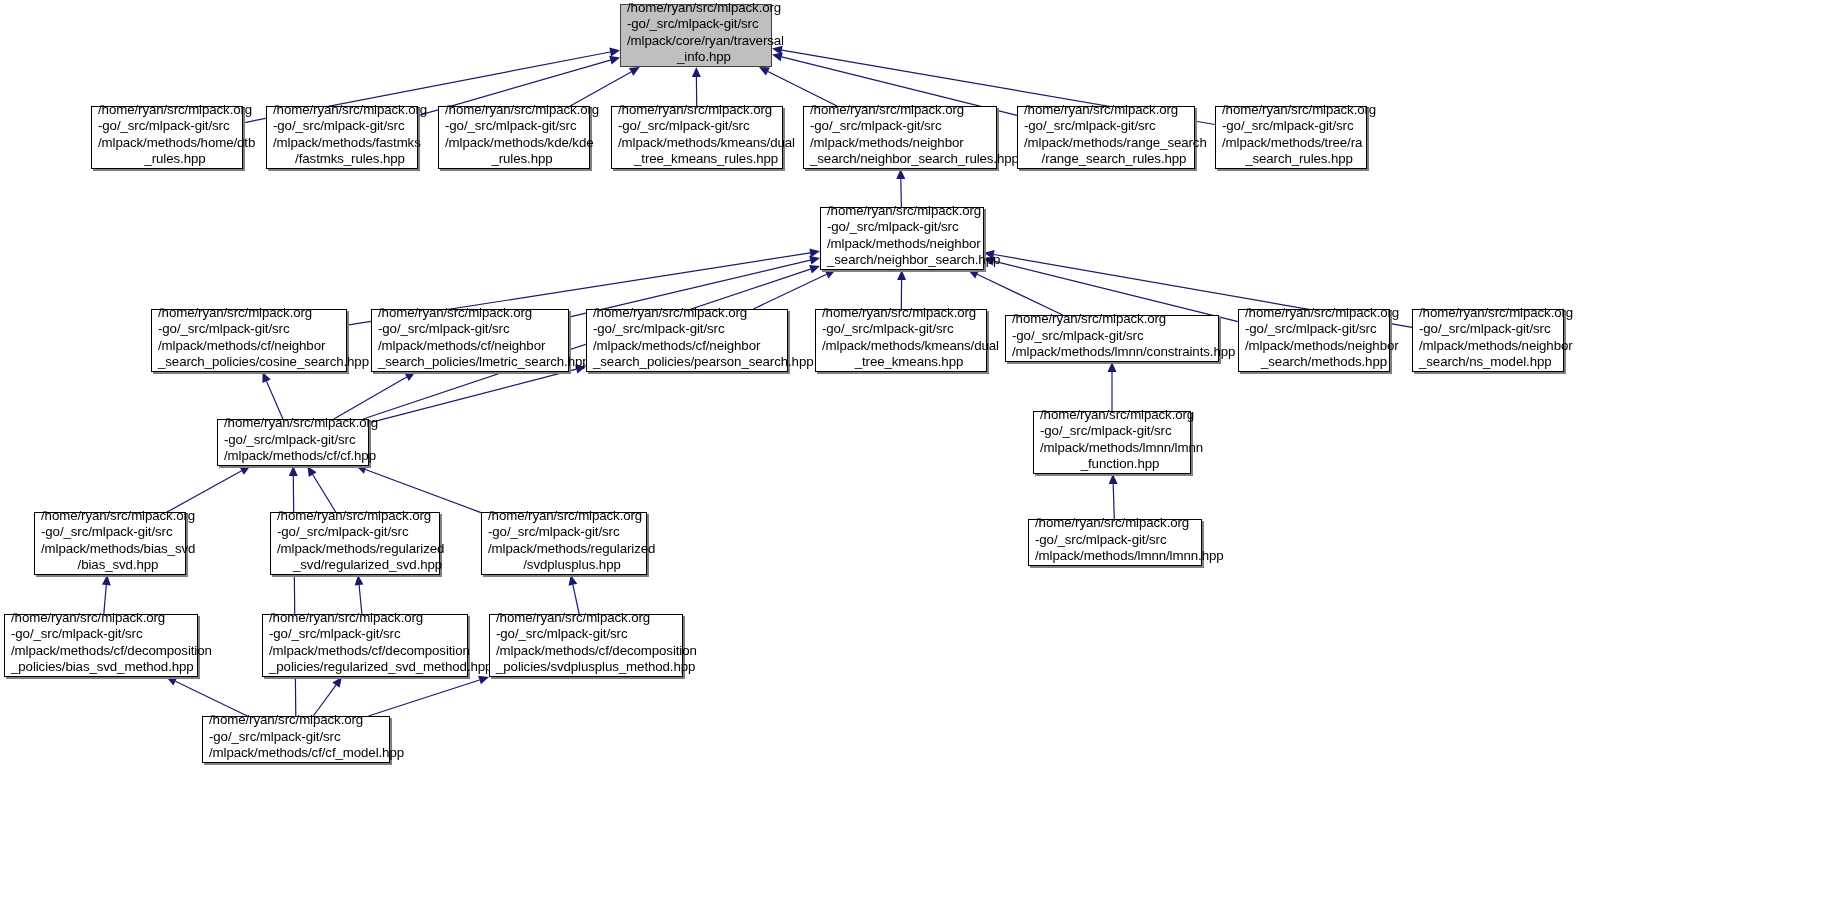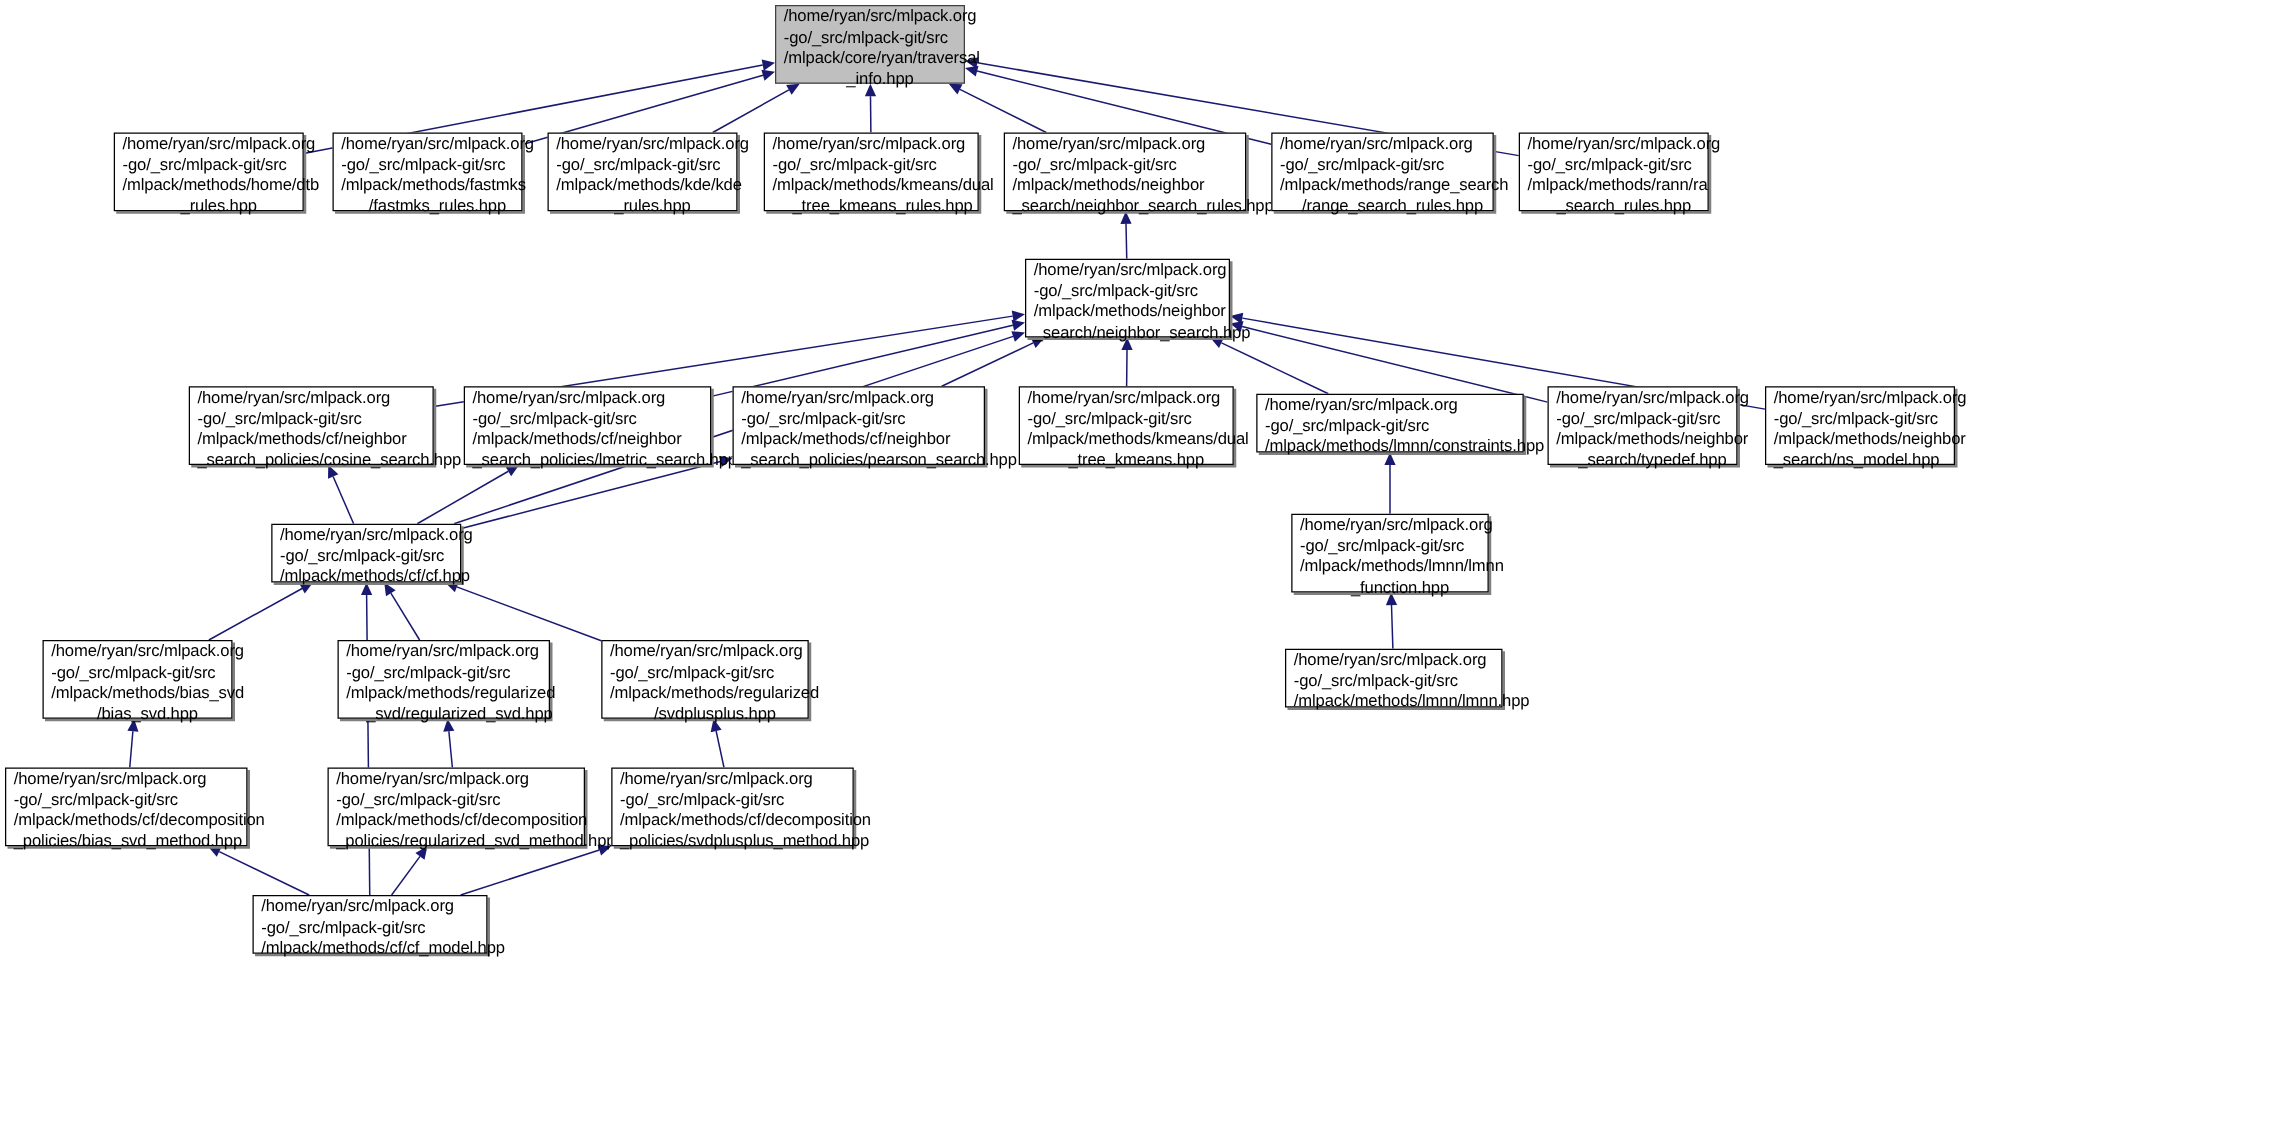--- a/index.html
+++ b/index.html
@@ -28,21 +28,21 @@
     box-sizing: border-box;
     border: 1px solid #000000;
     background: #ffffff;
     color: #000000;
     font-size: 13.3px;
     line-height: 16.6px;
     letter-spacing: -0.1px;
     white-space: pre;
     display: flex;
     flex-direction: column;
-    justify-content: space-between;
+    justify-content: flex-end;
     z-index: 5;
   }
   .node .ln {
     display: block;
     padding: 0 6px;
   }
   .node.root {
     background: #bfbfbf;
     border: 1px solid #404040;
   }
@@ -121,28 +121,28 @@
       <polygon points="489.0,676.9 480.9,684.3 478.1,675.7" fill="#191970"></polygon>
     </svg>
   <div id="node-layer">
       <div class="node root" style="left: 620px; top: 4px; width: 152px; height: 63px;"><span class="ln l">/home/ryan/src/mlpack.org</span><span class="ln l">-go/_src/mlpack-git/src</span><span class="ln l">/mlpack/core/ryan/traversal</span><span class="ln c">_info.hpp</span></div>
       <div class="node shadow" style="left: 91px; top: 106px; width: 152px; height: 63px;"><span class="ln l">/home/ryan/src/mlpack.org</span><span class="ln l">-go/_src/mlpack-git/src</span><span class="ln l">/mlpack/methods/home/dtb</span><span class="ln c">_rules.hpp</span></div>
       <div class="node shadow" style="left: 266px; top: 106px; width: 152px; height: 63px;"><span class="ln l">/home/ryan/src/mlpack.org</span><span class="ln l">-go/_src/mlpack-git/src</span><span class="ln l">/mlpack/methods/fastmks</span><span class="ln c">/fastmks_rules.hpp</span></div>
       <div class="node shadow" style="left: 438px; top: 106px; width: 152px; height: 63px;"><span class="ln l">/home/ryan/src/mlpack.org</span><span class="ln l">-go/_src/mlpack-git/src</span><span class="ln l">/mlpack/methods/kde/kde</span><span class="ln c">_rules.hpp</span></div>
       <div class="node shadow" style="left: 611px; top: 106px; width: 172px; height: 63px;"><span class="ln l">/home/ryan/src/mlpack.org</span><span class="ln l">-go/_src/mlpack-git/src</span><span class="ln l">/mlpack/methods/kmeans/dual</span><span class="ln c">_tree_kmeans_rules.hpp</span></div>
       <div class="node shadow" style="left: 803px; top: 106px; width: 194px; height: 63px;"><span class="ln l">/home/ryan/src/mlpack.org</span><span class="ln l">-go/_src/mlpack-git/src</span><span class="ln l">/mlpack/methods/neighbor</span><span class="ln l">_search/neighbor_search_rules.hpp</span></div>
       <div class="node shadow" style="left: 1017px; top: 106px; width: 178px; height: 63px;"><span class="ln l">/home/ryan/src/mlpack.org</span><span class="ln l">-go/_src/mlpack-git/src</span><span class="ln l">/mlpack/methods/range_search</span><span class="ln c">/range_search_rules.hpp</span></div>
-      <div class="node shadow" style="left: 1215px; top: 106px; width: 152px; height: 63px;"><span class="ln l">/home/ryan/src/mlpack.org</span><span class="ln l">-go/_src/mlpack-git/src</span><span class="ln l">/mlpack/methods/rann/ra</span><span class="ln c">_search_rules.hpp</span></div>
+      <div class="node shadow" style="left: 1215px; top: 106px; width: 152px; height: 63px;"><span class="ln l">/home/ryan/src/mlpack.org</span><span class="ln l">-go/_src/mlpack-git/src</span><span class="ln l">/mlpack/methods/tree/ra</span><span class="ln c">_search_rules.hpp</span></div>
       <div class="node shadow" style="left: 820px; top: 207px; width: 164px; height: 63px;"><span class="ln l">/home/ryan/src/mlpack.org</span><span class="ln l">-go/_src/mlpack-git/src</span><span class="ln l">/mlpack/methods/neighbor</span><span class="ln l">_search/neighbor_search.hpp</span></div>
       <div class="node shadow" style="left: 151px; top: 309px; width: 196px; height: 63px;"><span class="ln l">/home/ryan/src/mlpack.org</span><span class="ln l">-go/_src/mlpack-git/src</span><span class="ln l">/mlpack/methods/cf/neighbor</span><span class="ln l">_search_policies/cosine_search.hpp</span></div>
       <div class="node shadow" style="left: 371px; top: 309px; width: 198px; height: 63px;"><span class="ln l">/home/ryan/src/mlpack.org</span><span class="ln l">-go/_src/mlpack-git/src</span><span class="ln l">/mlpack/methods/cf/neighbor</span><span class="ln l">_search_policies/lmetric_search.hpp</span></div>
       <div class="node shadow" style="left: 586px; top: 309px; width: 202px; height: 63px;"><span class="ln l">/home/ryan/src/mlpack.org</span><span class="ln l">-go/_src/mlpack-git/src</span><span class="ln l">/mlpack/methods/cf/neighbor</span><span class="ln l">_search_policies/pearson_search.hpp</span></div>
       <div class="node shadow" style="left: 815px; top: 309px; width: 172px; height: 63px;"><span class="ln l">/home/ryan/src/mlpack.org</span><span class="ln l">-go/_src/mlpack-git/src</span><span class="ln l">/mlpack/methods/kmeans/dual</span><span class="ln c">_tree_kmeans.hpp</span></div>
       <div class="node shadow" style="left: 1005px; top: 315px; width: 214px; height: 47px;"><span class="ln l">/home/ryan/src/mlpack.org</span><span class="ln l">-go/_src/mlpack-git/src</span><span class="ln l">/mlpack/methods/lmnn/constraints.hpp</span></div>
-      <div class="node shadow" style="left: 1238px; top: 309px; width: 152px; height: 63px;"><span class="ln l">/home/ryan/src/mlpack.org</span><span class="ln l">-go/_src/mlpack-git/src</span><span class="ln l">/mlpack/methods/neighbor</span><span class="ln c">_search/typedef.hpp</span></div>
+      <div class="node shadow" style="left: 1238px; top: 309px; width: 152px; height: 63px;"><span class="ln l">/home/ryan/src/mlpack.org</span><span class="ln l">-go/_src/mlpack-git/src</span><span class="ln l">/mlpack/methods/neighbor</span><span class="ln c">_search/methods.hpp</span></div>
       <div class="node shadow" style="left: 1412px; top: 309px; width: 152px; height: 63px;"><span class="ln l">/home/ryan/src/mlpack.org</span><span class="ln l">-go/_src/mlpack-git/src</span><span class="ln l">/mlpack/methods/neighbor</span><span class="ln l">_search/ns_model.hpp</span></div>
       <div class="node shadow" style="left: 1033px; top: 411px; width: 158px; height: 63px;"><span class="ln l">/home/ryan/src/mlpack.org</span><span class="ln l">-go/_src/mlpack-git/src</span><span class="ln l">/mlpack/methods/lmnn/lmnn</span><span class="ln c">_function.hpp</span></div>
       <div class="node shadow" style="left: 217px; top: 419px; width: 152px; height: 47px;"><span class="ln l">/home/ryan/src/mlpack.org</span><span class="ln l">-go/_src/mlpack-git/src</span><span class="ln l">/mlpack/methods/cf/cf.hpp</span></div>
       <div class="node shadow" style="left: 1028px; top: 519px; width: 174px; height: 47px;"><span class="ln l">/home/ryan/src/mlpack.org</span><span class="ln l">-go/_src/mlpack-git/src</span><span class="ln l">/mlpack/methods/lmnn/lmnn.hpp</span></div>
       <div class="node shadow" style="left: 34px; top: 512px; width: 152px; height: 63px;"><span class="ln l">/home/ryan/src/mlpack.org</span><span class="ln l">-go/_src/mlpack-git/src</span><span class="ln l">/mlpack/methods/bias_svd</span><span class="ln c">/bias_svd.hpp</span></div>
       <div class="node shadow" style="left: 270px; top: 512px; width: 170px; height: 63px;"><span class="ln l">/home/ryan/src/mlpack.org</span><span class="ln l">-go/_src/mlpack-git/src</span><span class="ln l">/mlpack/methods/regularized</span><span class="ln c">_svd/regularized_svd.hpp</span></div>
       <div class="node shadow" style="left: 481px; top: 512px; width: 166px; height: 63px;"><span class="ln l">/home/ryan/src/mlpack.org</span><span class="ln l">-go/_src/mlpack-git/src</span><span class="ln l">/mlpack/methods/regularized</span><span class="ln c">/svdplusplus.hpp</span></div>
       <div class="node shadow" style="left: 4px; top: 614px; width: 194px; height: 63px;"><span class="ln l">/home/ryan/src/mlpack.org</span><span class="ln l">-go/_src/mlpack-git/src</span><span class="ln l">/mlpack/methods/cf/decomposition</span><span class="ln l">_policies/bias_svd_method.hpp</span></div>
       <div class="node shadow" style="left: 262px; top: 614px; width: 206px; height: 63px;"><span class="ln l">/home/ryan/src/mlpack.org</span><span class="ln l">-go/_src/mlpack-git/src</span><span class="ln l">/mlpack/methods/cf/decomposition</span><span class="ln l">_policies/regularized_svd_method.hpp</span></div>
       <div class="node shadow" style="left: 489px; top: 614px; width: 194px; height: 63px;"><span class="ln l">/home/ryan/src/mlpack.org</span><span class="ln l">-go/_src/mlpack-git/src</span><span class="ln l">/mlpack/methods/cf/decomposition</span><span class="ln l">_policies/svdplusplus_method.hpp</span></div>

